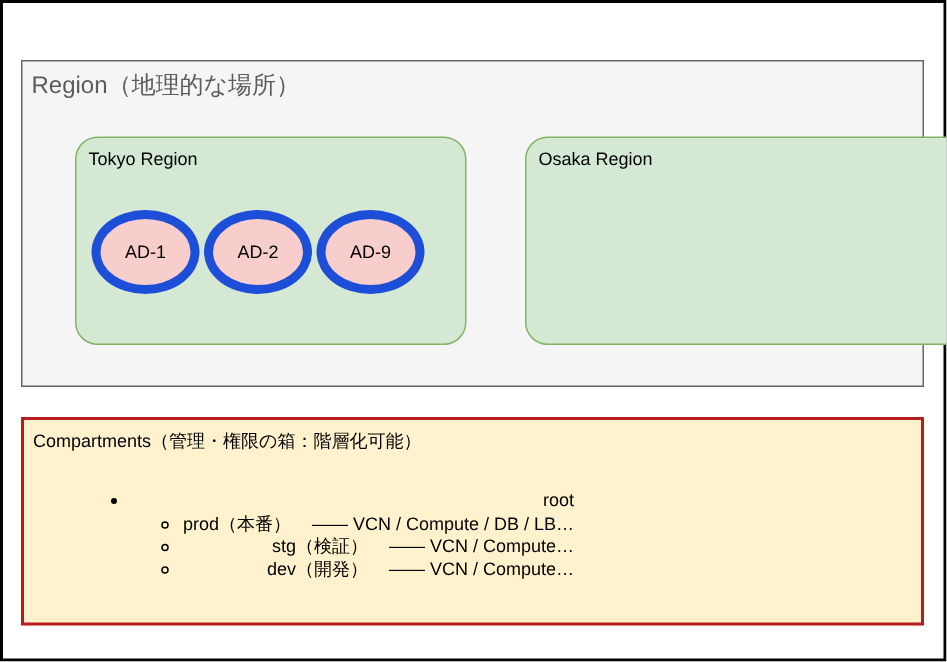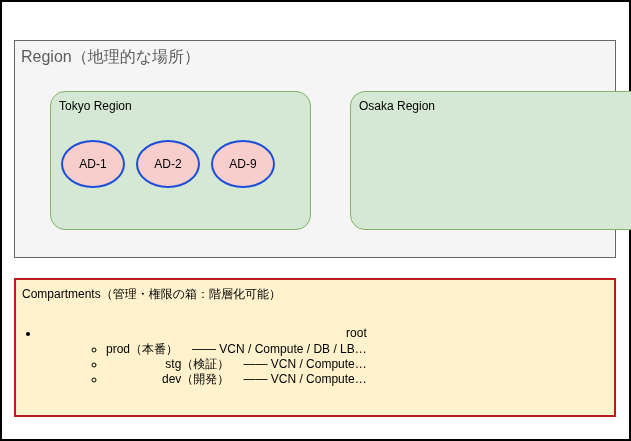--- a/index.html
+++ b/index.html
@@ -29,44 +29,44 @@
     background:#d5e8d4;border:1px solid #82b366;border-radius:15px;margin-left:20px;
   }
   .green-box.tokyo{left:15px;top:50px;}
   .green-box.osaka{left:315px;top:50px;padding-left:44px;}
   .green-label{
     position:absolute;left:8px;top:7px;
     font-size:12px;color:#000000;white-space:nowrap;
   }
   .ad{
     position:absolute;top:48px;width:60px;height:44px;
-    background:#f8cecc;border:2px solid #1d4ed8;border-radius:50%;
+    background:#f8cecc;border:6px solid #1d4ed8;border-radius:50%;
     display:flex;align-items:center;justify-content:center;
     font-size:12px;color:#000000;
   }
   .ad.ad1{left:10px;}
   .ad.ad2{left:85px;}
   .ad.ad3{left:160px;}
   .compartments{
     position:absolute;left:12px;top:276px;width:598px;height:135px;
     background:#fff2cc;border:2px solid #b91c1c;text-align:right;
   }
   .comp-label{
     position:absolute;left:6px;top:6px;
     font-size:12px;color:#000000;white-space:nowrap;
   }
   ul.root-list{
     position:absolute;left:0;top:46px;margin:0;
-    padding:0 0 0 24px;list-style:disc;
+    padding:0 0 0 72px;list-style:disc;
     font-size:12px;color:#000000;line-height:15px;
   }
   ul.child-list{
     margin:1px 0 0 0;padding:0 0 0 34px;list-style:circle;
   }
-  ul.child-list li{white-space:nowrap;margin-left:32px;}
+  ul.child-list li{white-space:nowrap;}
   .item-detail{margin-left:14px;}
 </style>
 </head>
 <body>
 
 <div class="tenancy">
 
   <div class="region">
     <div class="region-label">Region（地理的な場所）</div>
 

